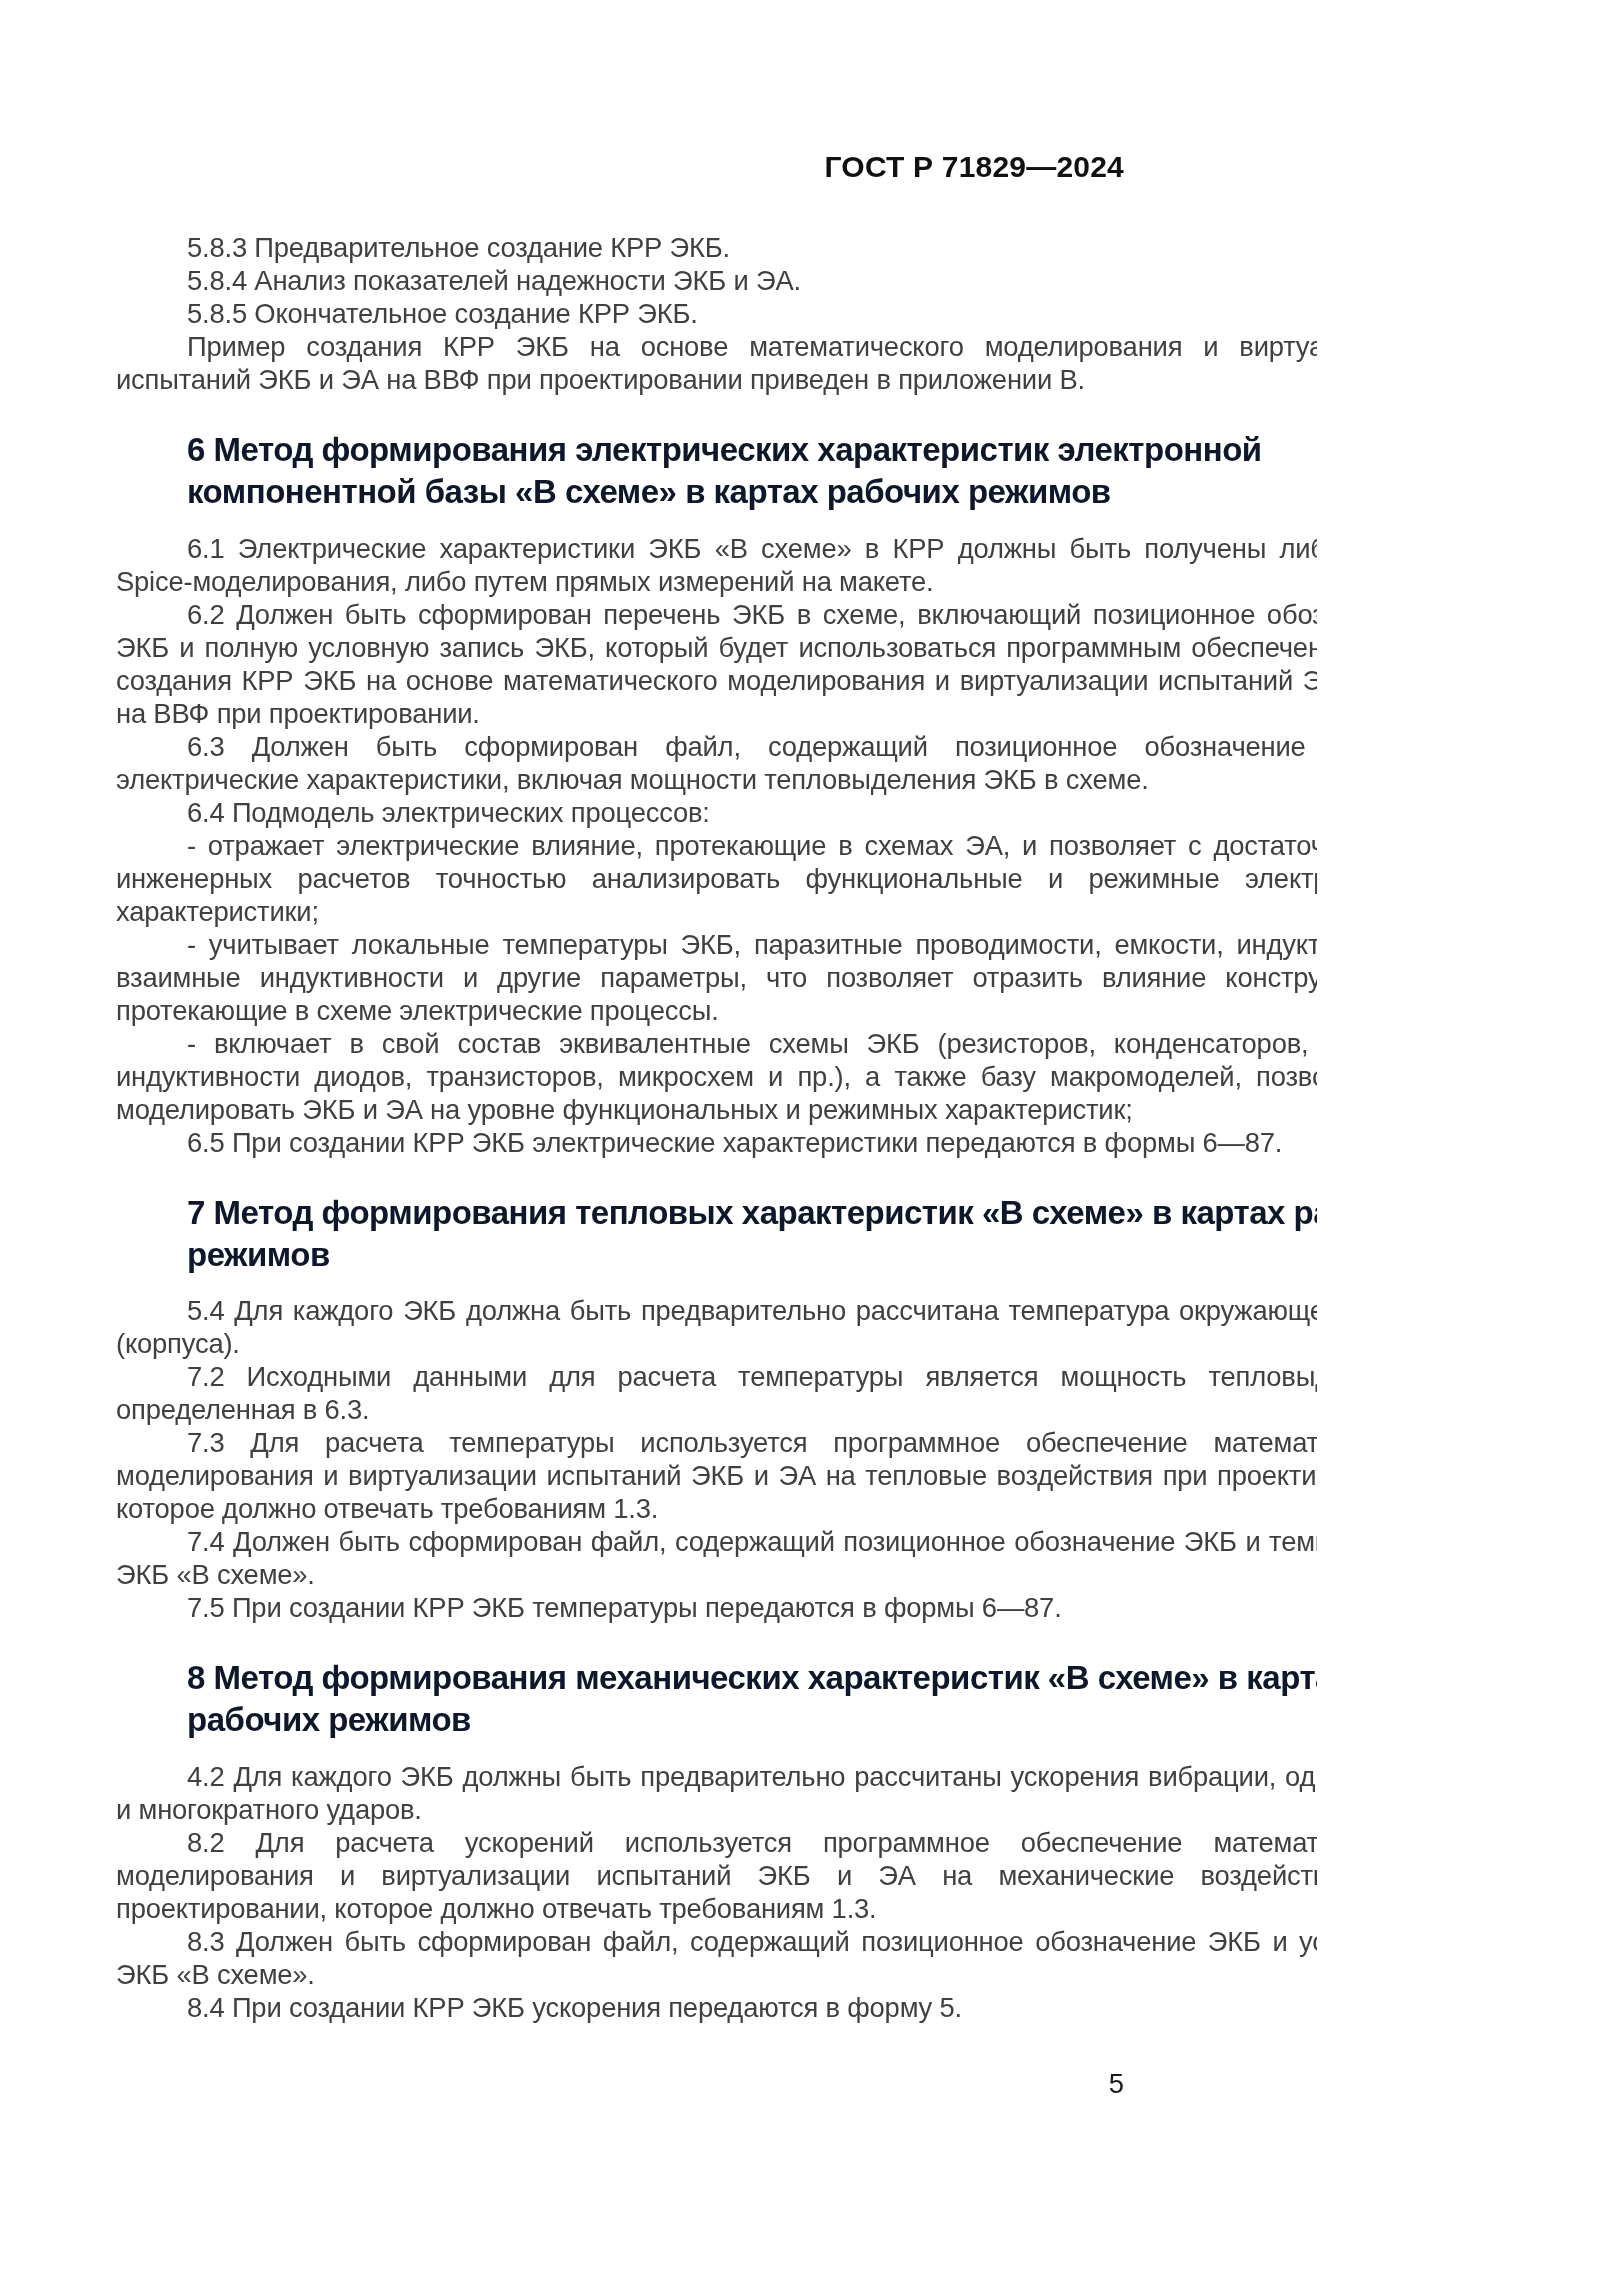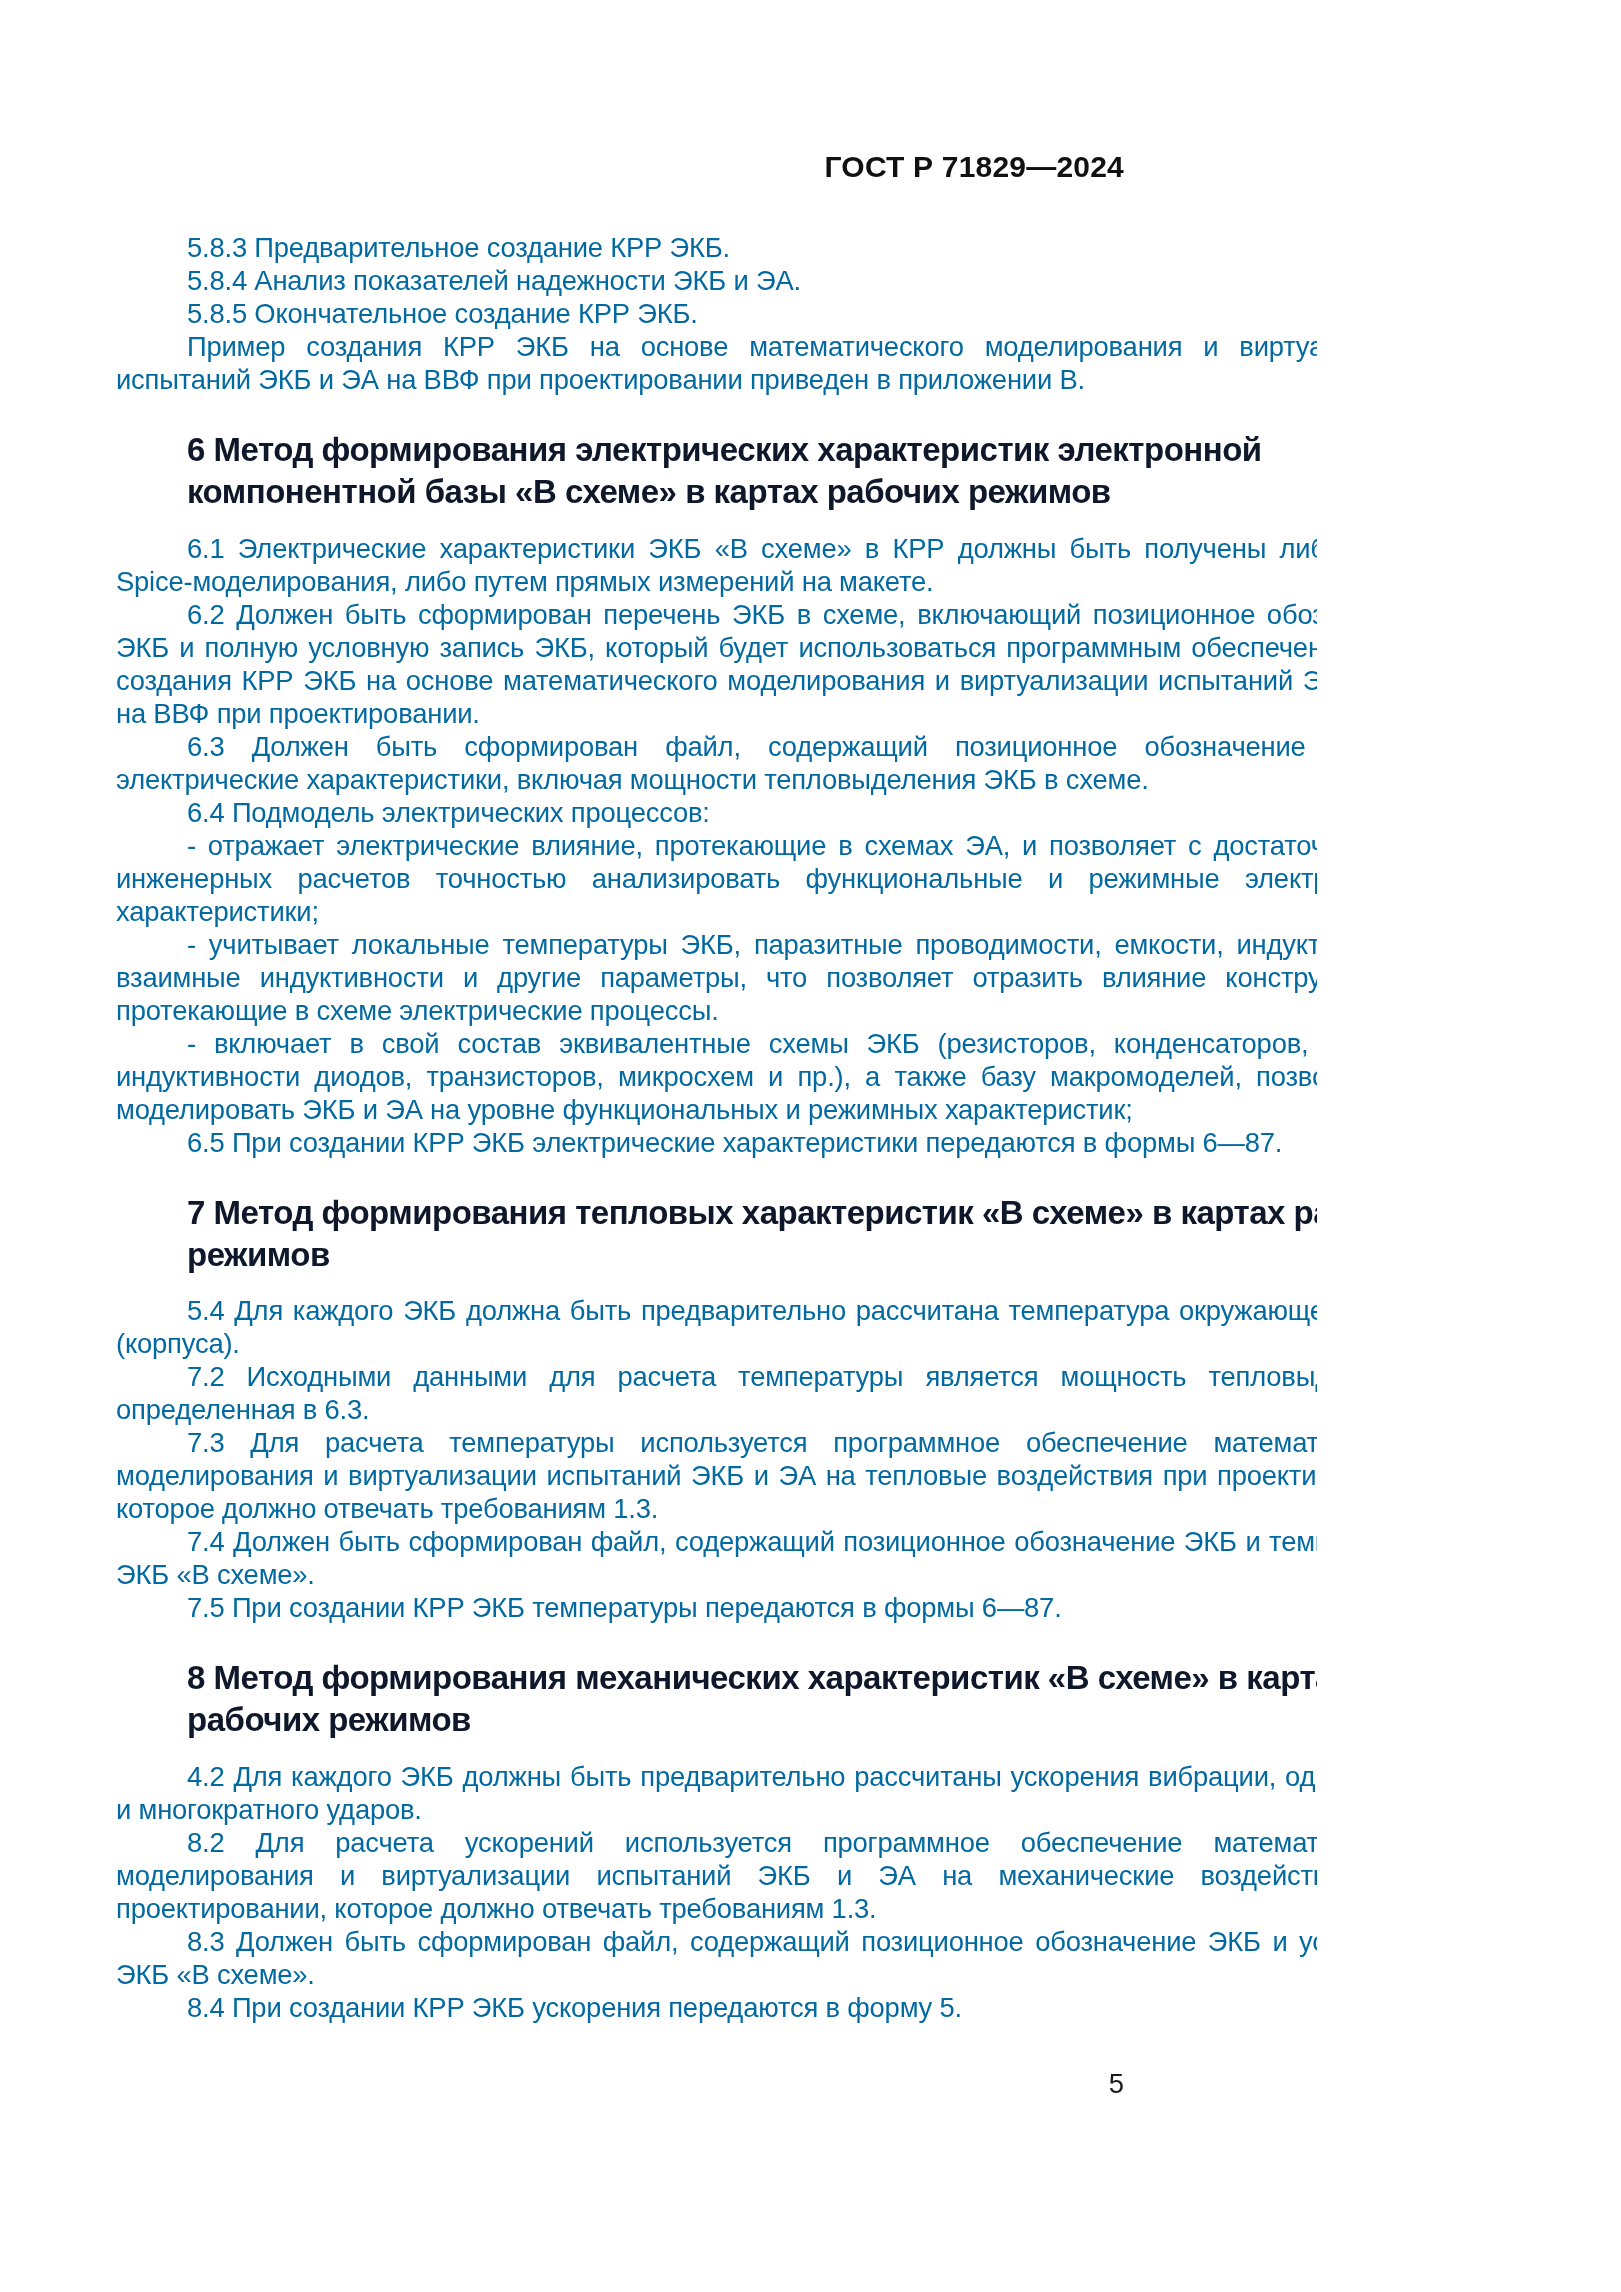--- a/index.html
+++ b/index.html
@@ -34,21 +34,21 @@
     left: 116px;
     width: 1312px;
   }
   p.para {
     margin: 0;
     font-size: 27.4px;
     line-height: 33px;
     text-align: justify;
     text-indent: 71px;
     letter-spacing: -0.2px;
-    color: #0369a1;
+    color: #404040;
   }
   h2.section-heading {
     margin: 33px 0 18.6px 0;
     padding-left: 71px;
     font-size: 33px;
     line-height: 42px;
     font-weight: bold;
     letter-spacing: -0.5px;
     color: #0f172a;
     text-align: left;

